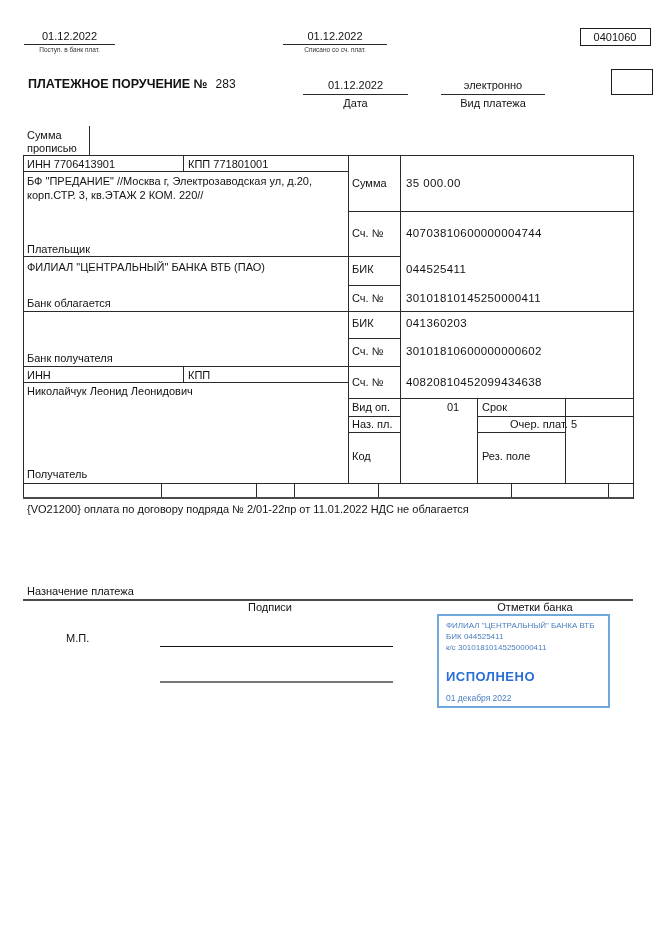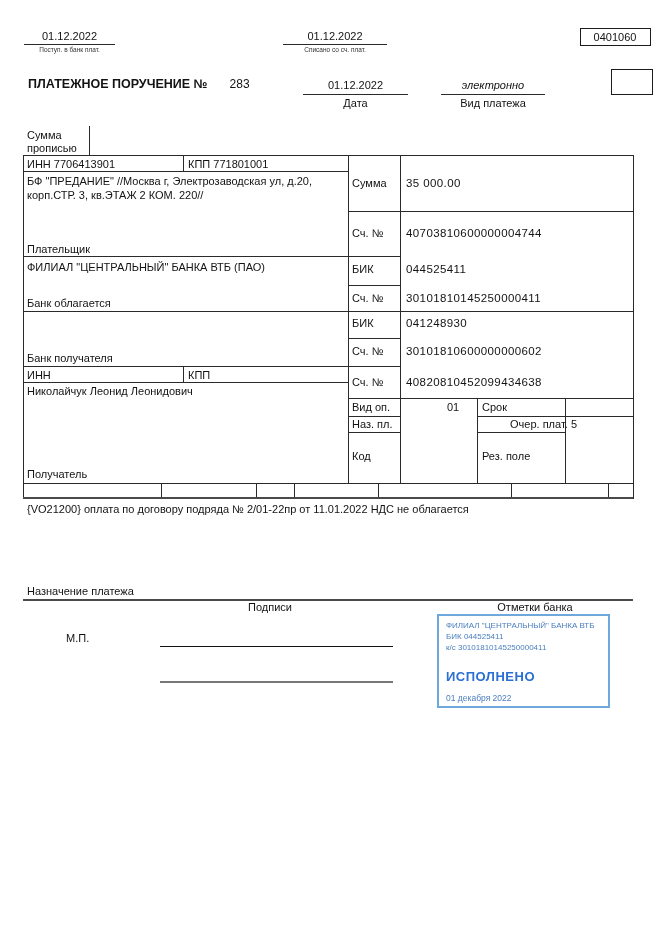--- a/index.html
+++ b/index.html
@@ -30,30 +30,30 @@
   <div class="t tiny c" style="left:24px;top:46px;width:91px;">Поступ. в банк плат.</div>
 
   <div class="t c" style="left:283px;top:30px;width:104px;">01.12.2022</div>
   <div class="lh" style="left:283px;top:44px;width:104px;"></div>
   <div class="t tiny c" style="left:283px;top:46px;width:104px;">Списано со сч. плат.</div>
 
   <div class="box" style="left:580px;top:28px;width:71px;height:18px;">
     <div class="t c" style="left:0;top:2px;width:68px;">0401060</div>
   </div>
 
-  <div class="t" style="left:28px;top:78px;display:flex;gap:22px;">
+  <div class="t" style="left:28px;top:78px;display:flex;gap:8px;">
     <span class="b" style="font-size:12.5px;">ПЛАТЕЖНОЕ ПОРУЧЕНИЕ №</span>
     <span style="font-size:12px;">283</span>
   </div>
 
   <div class="t c" style="left:303px;top:79px;width:105px;">01.12.2022</div>
   <div class="lh" style="left:303px;top:94px;width:105px;"></div>
   <div class="t c" style="left:303px;top:97px;width:105px;">Дата</div>
 
-  <div class="t c" style="left:441px;top:79px;width:104px;font-style:italic;">электронно</div>
+  <div class="t c" style="left:441px;top:79px;width:104px;">электронно</div>
   <div class="lh" style="left:441px;top:94px;width:104px;"></div>
   <div class="t c" style="left:441px;top:97px;width:104px;">Вид платежа</div>
 
   <div class="box" style="left:611px;top:69px;width:42px;height:26px;"></div>
 
   <div class="t" style="left:27px;top:129px;">Сумма</div>
   <div class="t" style="left:27px;top:142px;">прописью</div>
   <div class="lv" style="left:89px;top:126px;height:29px;"></div>
 
   <div class="lh" style="left:23px;top:155px;width:610px;"></div>
@@ -101,21 +101,21 @@
 
   <div class="t" style="left:27px;top:261px;">ФИЛИАЛ "ЦЕНТРАЛЬНЫЙ" БАНКА ВТБ (ПАО)</div>
   <div class="t" style="left:27px;top:297px;">Банк облагается</div>
   <div class="t" style="left:352px;top:263px;">БИК</div>
   <div class="t num" style="left:406px;top:263px;">044525411</div>
   <div class="t" style="left:352px;top:292px;">Сч. №</div>
   <div class="t num" style="left:406px;top:292px;">30101810145250000411</div>
 
   <div class="t" style="left:27px;top:352px;">Банк получателя</div>
   <div class="t" style="left:352px;top:317px;">БИК</div>
-  <div class="t num" style="left:406px;top:317px;">041248930</div>
+  <div class="t num" style="left:406px;top:317px;">041360203</div>
   <div class="t" style="left:352px;top:345px;">Сч. №</div>
   <div class="t num" style="left:406px;top:345px;">30101810600000000602</div>
 
   <div class="t" style="left:27px;top:369px;">ИНН</div>
   <div class="t" style="left:188px;top:369px;">КПП</div>
   <div class="t" style="left:27px;top:385px;">Николайчук Леонид Леонидович</div>
   <div class="t" style="left:27px;top:468px;">Получатель</div>
   <div class="t" style="left:352px;top:376px;">Сч. №</div>
   <div class="t num" style="left:406px;top:376px;">40820810452099434638</div>
 

